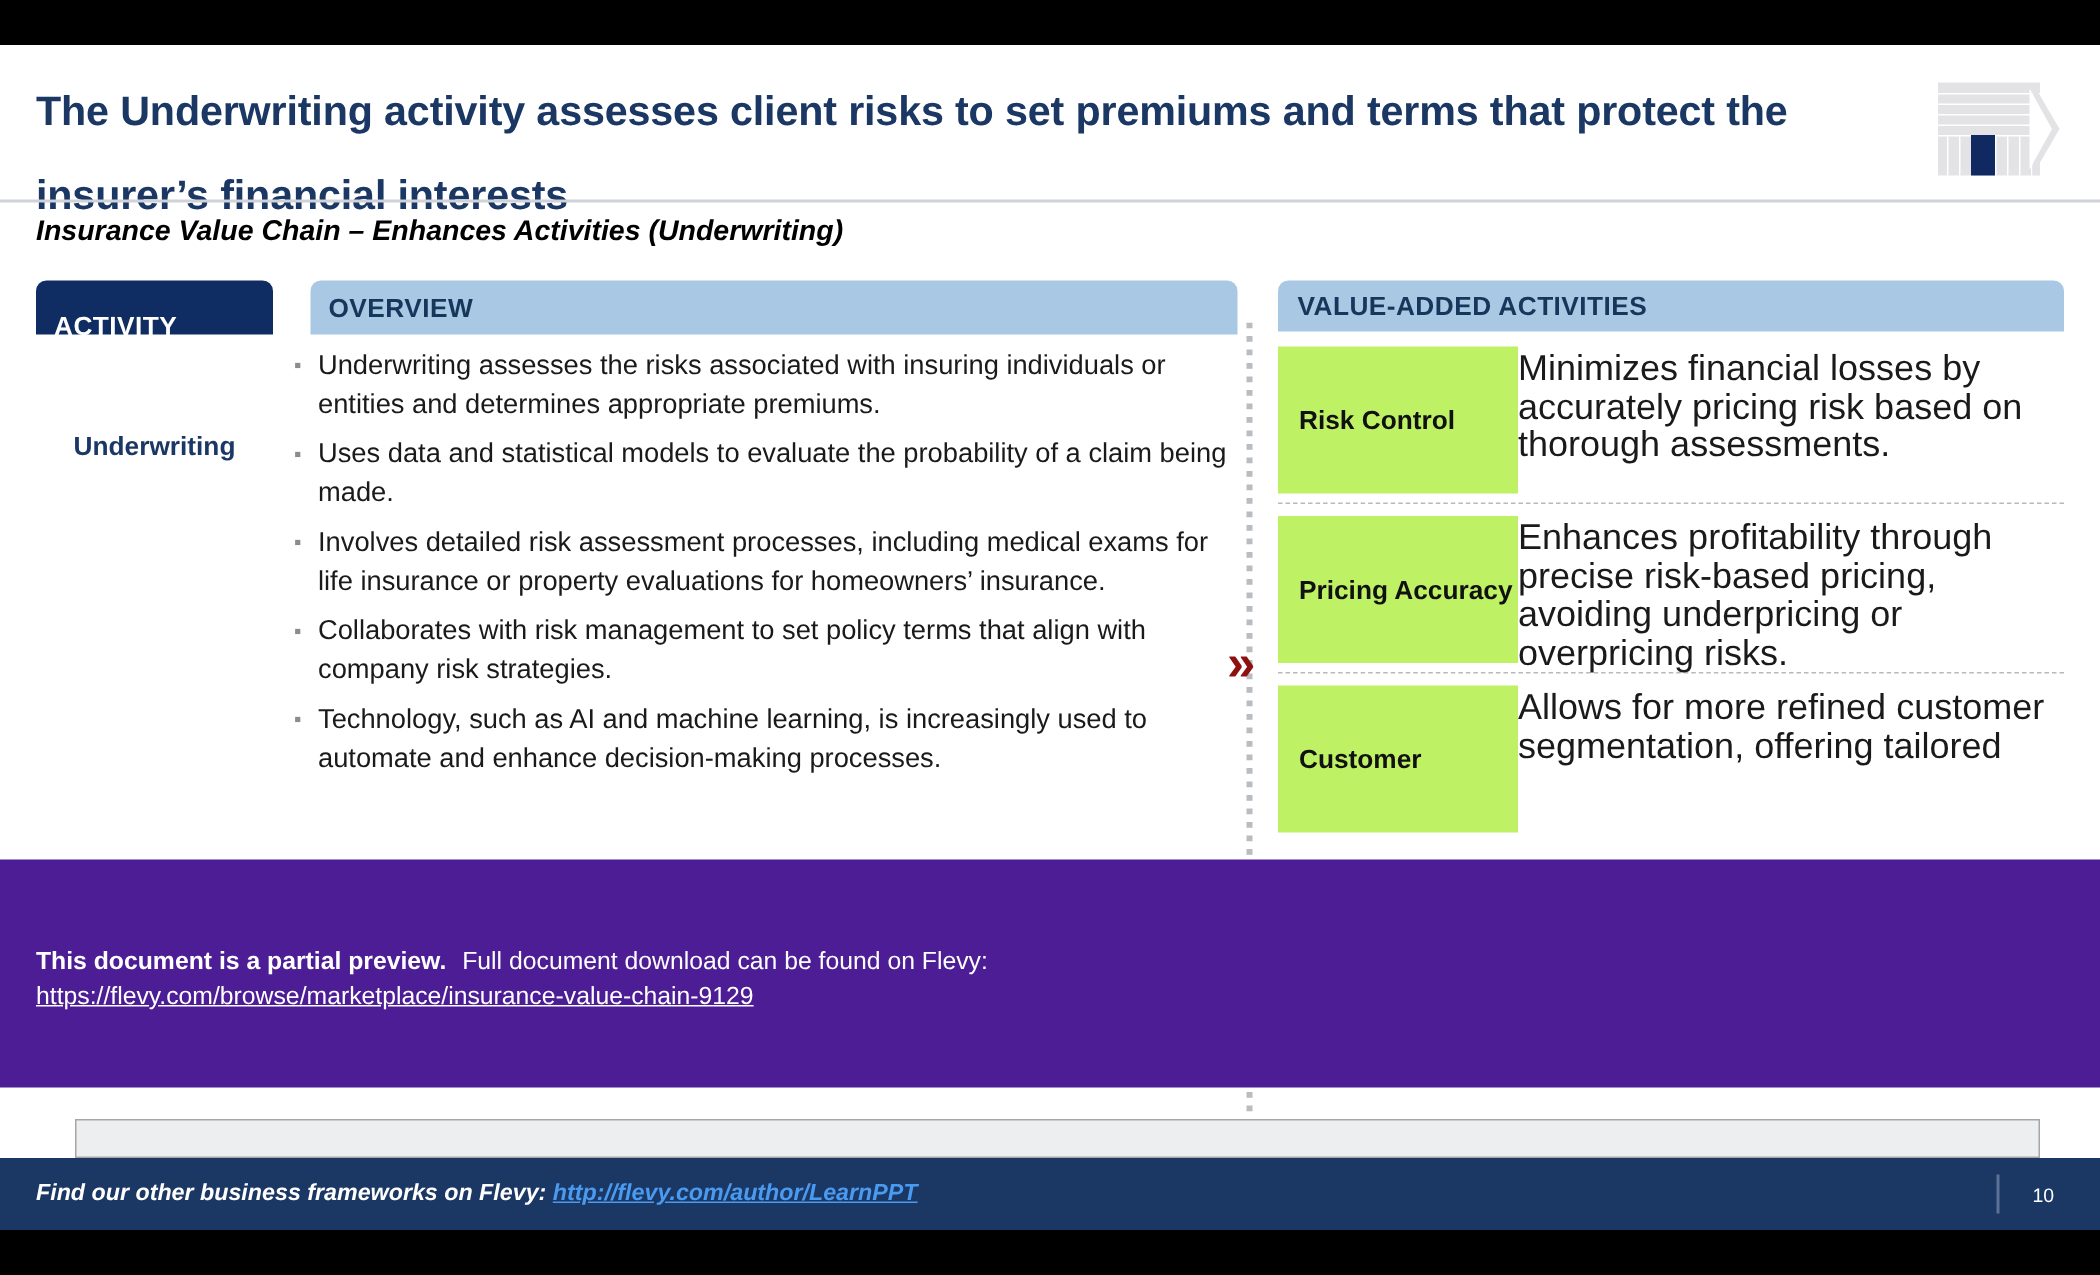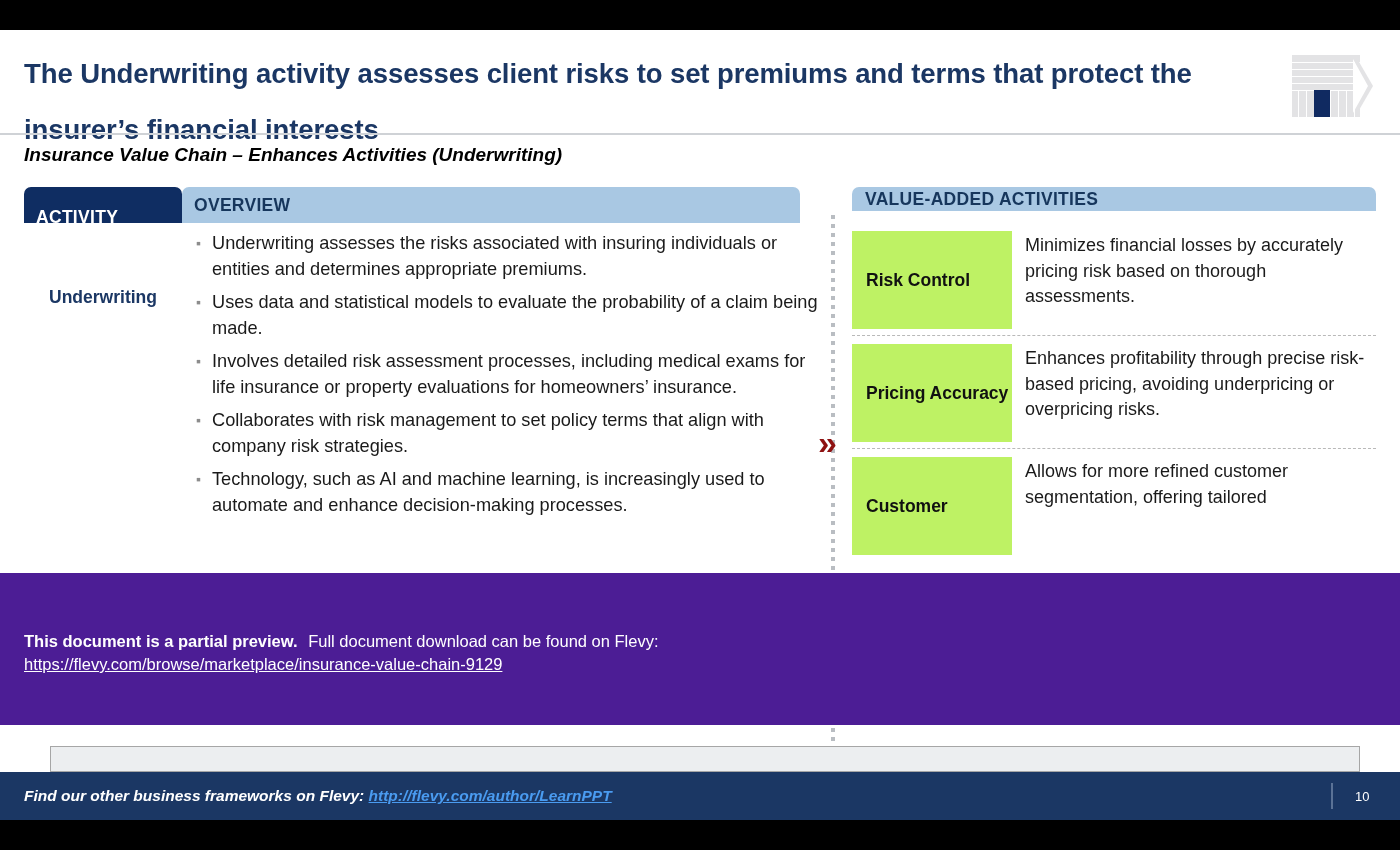--- a/index.html
+++ b/index.html
@@ -138,21 +138,21 @@
   }
   .activity-chip span {
     color: #ffffff;
     font-size: 17.5px;
     font-weight: bold;
     letter-spacing: 0.3px;
     margin-top: 24px;
   }
   .overview-chip {
     position: absolute;
-    top: 0; left: 158px;
+    top: 0; left: 183px;
     width: 618px;
     height: 36px;
     background: #a9c8e3;
     border-radius: 7px 7px 0 0;
     display: flex;
     align-items: center;
     padding-left: 12px;
     box-sizing: border-box;
   }
   .overview-chip span {
@@ -222,21 +222,21 @@
   .col-right {
     position: absolute;
     top: 157px;
     left: 852px;
     width: 524px;
   }
   .vaa-chip {
     position: absolute;
     top: 0; left: 0;
     width: 524px;
-    height: 24px;
+    height: 34px;
     background: #a9c8e3;
     border-radius: 7px 7px 0 0;
     display: flex;
     align-items: center;
     padding-left: 13px;
     box-sizing: border-box;
   }
   .vaa-chip span {
     color: #16365c;
     font-size: 17.5px;
@@ -263,24 +263,23 @@
     align-items: center;
     padding-left: 14px;
     box-sizing: border-box;
     font-size: 17.5px;
     font-weight: bold;
     color: #111111;
     line-height: 22px;
   }
   .vaa-desc {
     flex: 1;
-    padding-left: 13px;
     padding-top: 2px;
     box-sizing: border-box;
-    font-size: 18px;
+    font-size: 24px;
     line-height: 25.5px;
     color: #1a1a1a;
   }
   .vaa-sep {
     height: 0;
     border-top: 1px dashed #b9b9b9;
     margin: 6px 0 0 0;
   }
 
   

